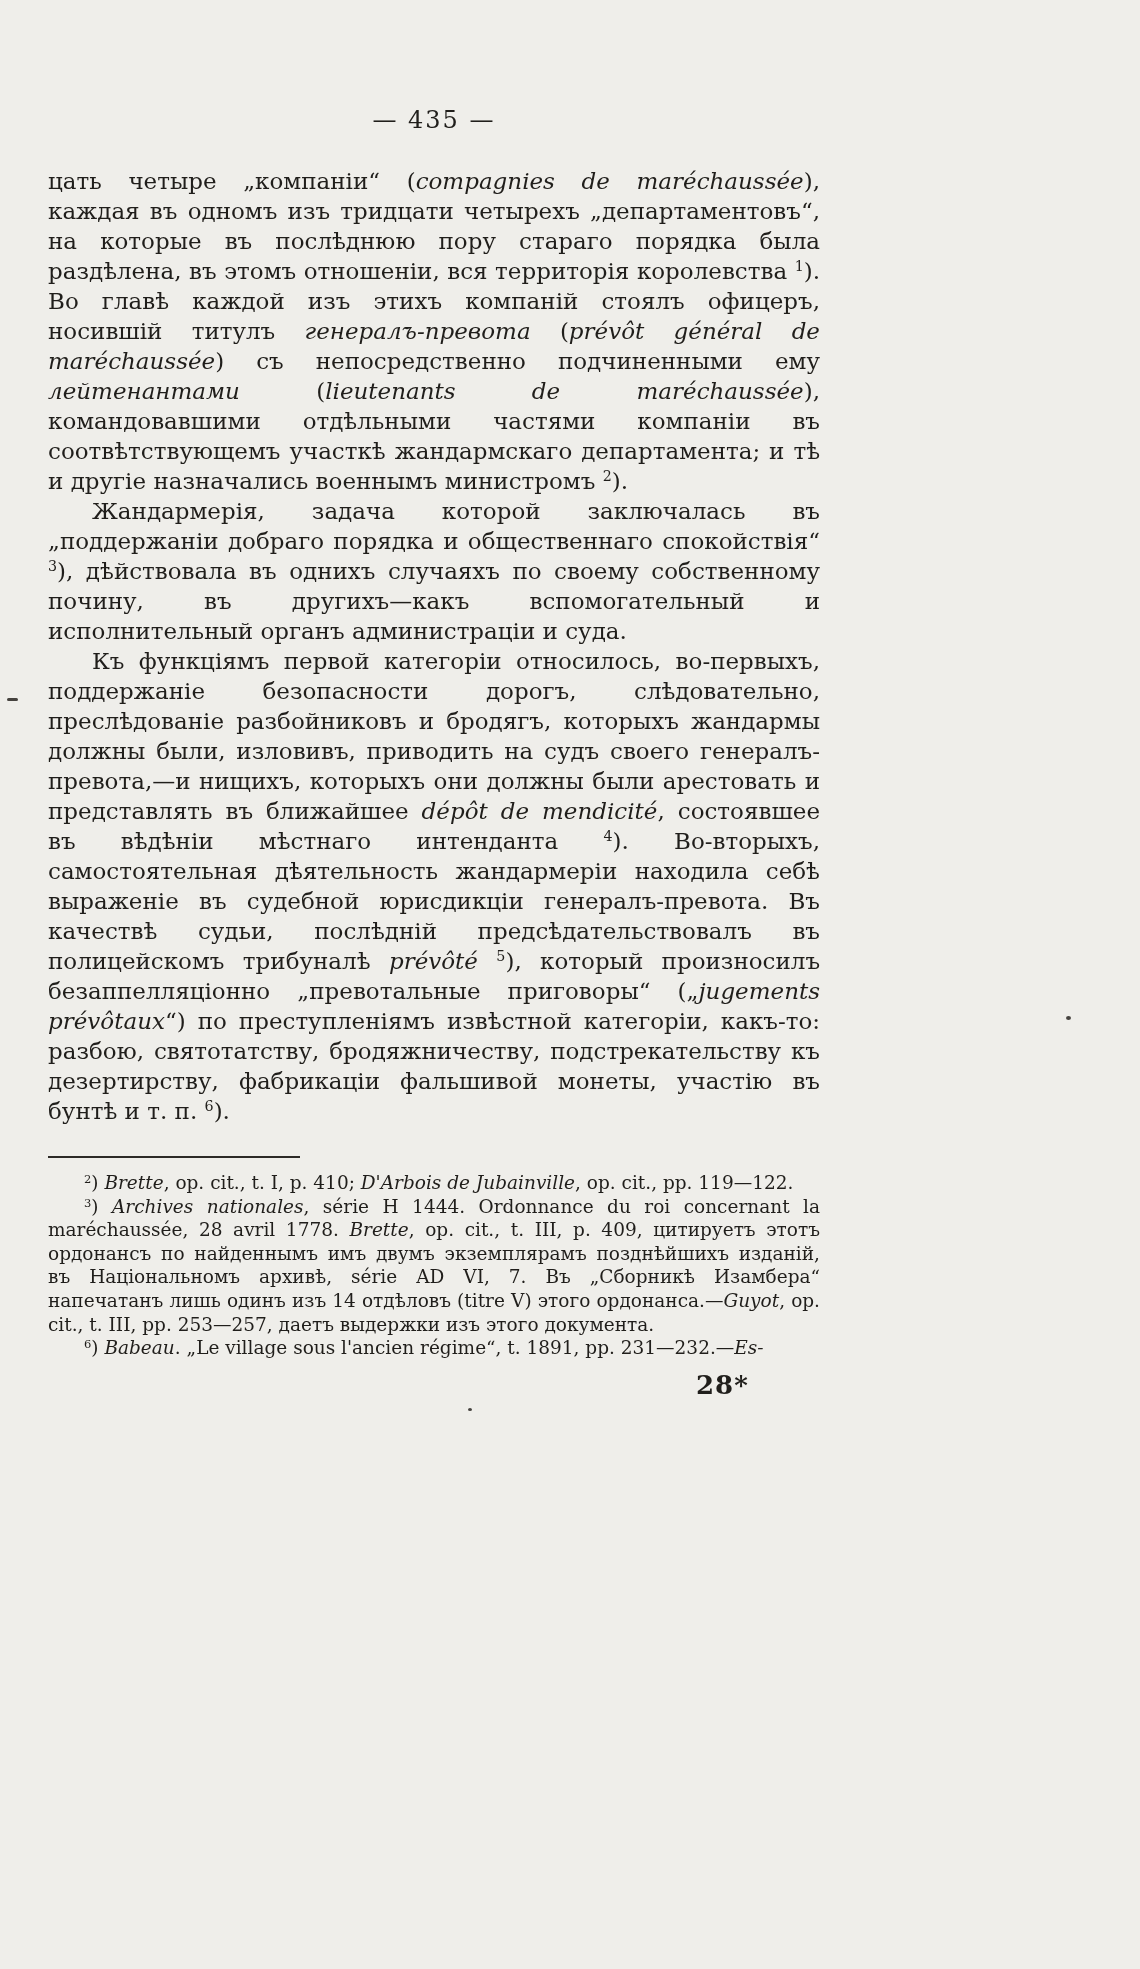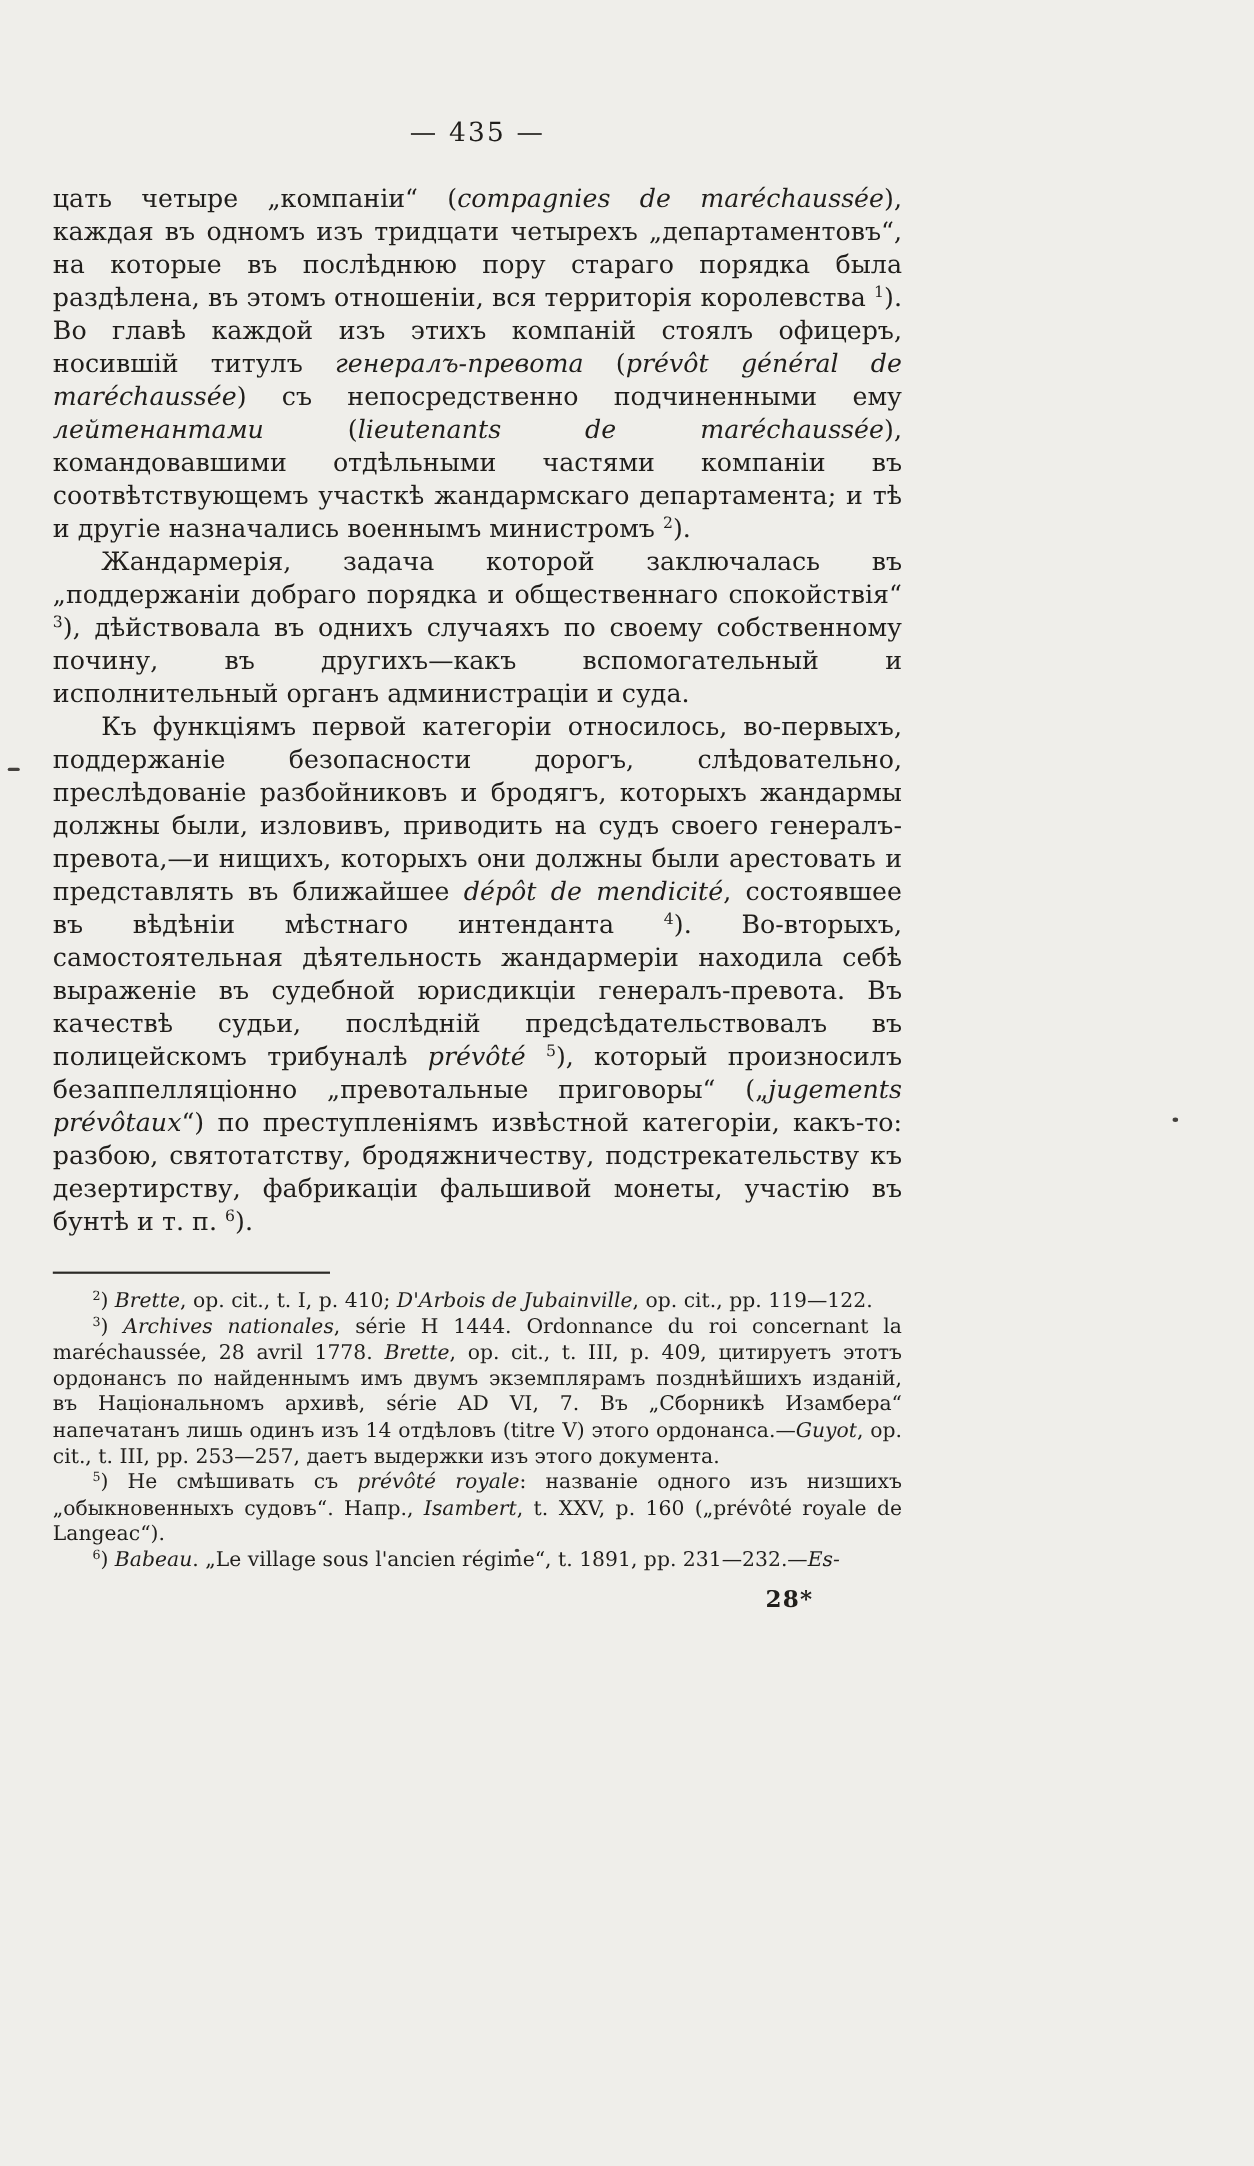--- a/index.html
+++ b/index.html
@@ -52,21 +52,21 @@
     font-size: 18.5px;
     line-height: 23.6px;
     text-align: justify;
     hyphens: none;
   }
   .footnotes p { text-indent: 36px; }
   .signature {
     margin-top: 10px;
     width: 772px;
     padding-left: 648px;
-    font-size: 21px;
+    font-size: 26px;
     font-weight: bold;
     letter-spacing: 1px;
   }
   .artifact {
     position: absolute;
     background: #45423e;
   }
   .artifact.margin-dash { left: 7px; top: 698px; width: 11px; height: 3px; border-radius: 2px; }
   .artifact.right-dot   { left: 1066px; top: 1016px; width: 5px; height: 4px; border-radius: 50%; }
   .artifact.bottom-speck{ left: 468px; top: 1408px; width: 4px; height: 3px; border-radius: 50%; }
@@ -81,21 +81,20 @@
       <p><span>цать четыре „компаніи“ (</span><span class="it">compagnies de maréchaussée</span><span>), каждая въ одномъ изъ тридцати четырехъ „департаментовъ“, на которые въ послѣднюю пору стараго порядка была раздѣлена, въ этомъ отношеніи, вся территорія королевства </span><sup>1</sup><span>). Во главѣ каждой изъ этихъ компаній стоялъ офицеръ, носившій титулъ </span><span class="it">генералъ-превота</span><span> (</span><span class="it">prévôt général de maréchaussée</span><span>) съ непосредственно подчиненными ему </span><span class="it">лейтенантами</span><span> (</span><span class="it">lieutenants de maréchaussée</span><span>), командовавшими отдѣльными частями компаніи въ соотвѣтствующемъ участкѣ жандармскаго департамента; и тѣ и другіе назначались военнымъ министромъ </span><sup>2</sup><span>).</span></p>
       <p class="indent"><span>Жандармерія, задача которой заключалась въ „поддержаніи добраго порядка и общественнаго спокойствія“ </span><sup>3</sup><span>), дѣйствовала въ однихъ случаяхъ по своему собственному почину, въ другихъ—какъ вспомогательный и исполнительный органъ администраціи и суда.</span></p>
       <p class="indent"><span>Къ функціямъ первой категоріи относилось, во-первыхъ, поддержаніе безопасности дорогъ, слѣдовательно, преслѣдованіе разбойниковъ и бродягъ, которыхъ жандармы должны были, изловивъ, приводить на судъ своего генералъ-превота,—и нищихъ, которыхъ они должны были арестовать и представлять въ ближайшее </span><span class="it">dépôt de mendicité</span><span>, состоявшее въ вѣдѣніи мѣстнаго интенданта </span><sup>4</sup><span>). Во-вторыхъ, самостоятельная дѣятельность жандармеріи находила себѣ выраженіе въ судебной юрисдикціи генералъ-превота. Въ качествѣ судьи, послѣдній предсѣдательствовалъ въ полицейскомъ трибуналѣ </span><span class="it">prévôté</span><span> </span><sup>5</sup><span>), который произносилъ безаппелляціонно „превотальные приговоры“ („</span><span class="it">jugements prévôtaux</span><span>“) по преступленіямъ извѣстной категоріи, какъ-то: разбою, святотатству, бродяжничеству, подстрекательству къ дезертирству, фабрикаціи фальшивой монеты, участію въ бунтѣ и т. п. </span><sup>6</sup><span>).</span></p>
     </div>
 
   <div class="footnote-rule"></div>
 
   <div class="footnotes" id="footnotes">
       <p><sup>2</sup><span>) </span><span class="it">Brette</span><span>, op. cit., t. I, p. 410; </span><span class="it">D'Arbois de Jubainville</span><span>, op. cit., pp. 119—122.</span></p>
       <p><sup>3</sup><span>) </span><span class="it">Archives nationales</span><span>, série H 1444. Ordonnance du roi concernant la maréchaussée, 28 avril 1778. </span><span class="it">Brette</span><span>, op. cit., t. III, p. 409, цитируетъ этотъ ордонансъ по найденнымъ имъ двумъ экземплярамъ позднѣйшихъ изданій, въ Національномъ архивѣ, série AD VI, 7. Въ „Сборникѣ Изамбера“ напечатанъ лишь одинъ изъ 14 отдѣловъ (titre V) этого ордонанса.—</span><span class="it">Guyot</span><span>, op. cit., t. III, pp. 253—257, даетъ выдержки изъ этого документа.</span></p>
-      <p><sup>5</sup><span>) Не смѣшивать съ </span><span class="it">prévôté royale</span><span>: названіе одного изъ низшихъ „обыкновенныхъ судовъ“. Напр., </span><span class="it">Isambert</span><span>, t. XXV, p. 160 („prévôté royale de Langeac“).</span></p>
       <p><sup>6</sup><span>) </span><span class="it">Babeau</span><span>. „Le village sous l'ancien régime“, t. 1891, pp. 231—232.—</span><span class="it">Es-</span></p>
     </div>
 
   <div class="signature">28*</div>
 
   <div class="artifact margin-dash"></div>
   <div class="artifact right-dot"></div>
   <div class="artifact bottom-speck"></div>
 </div>
 

